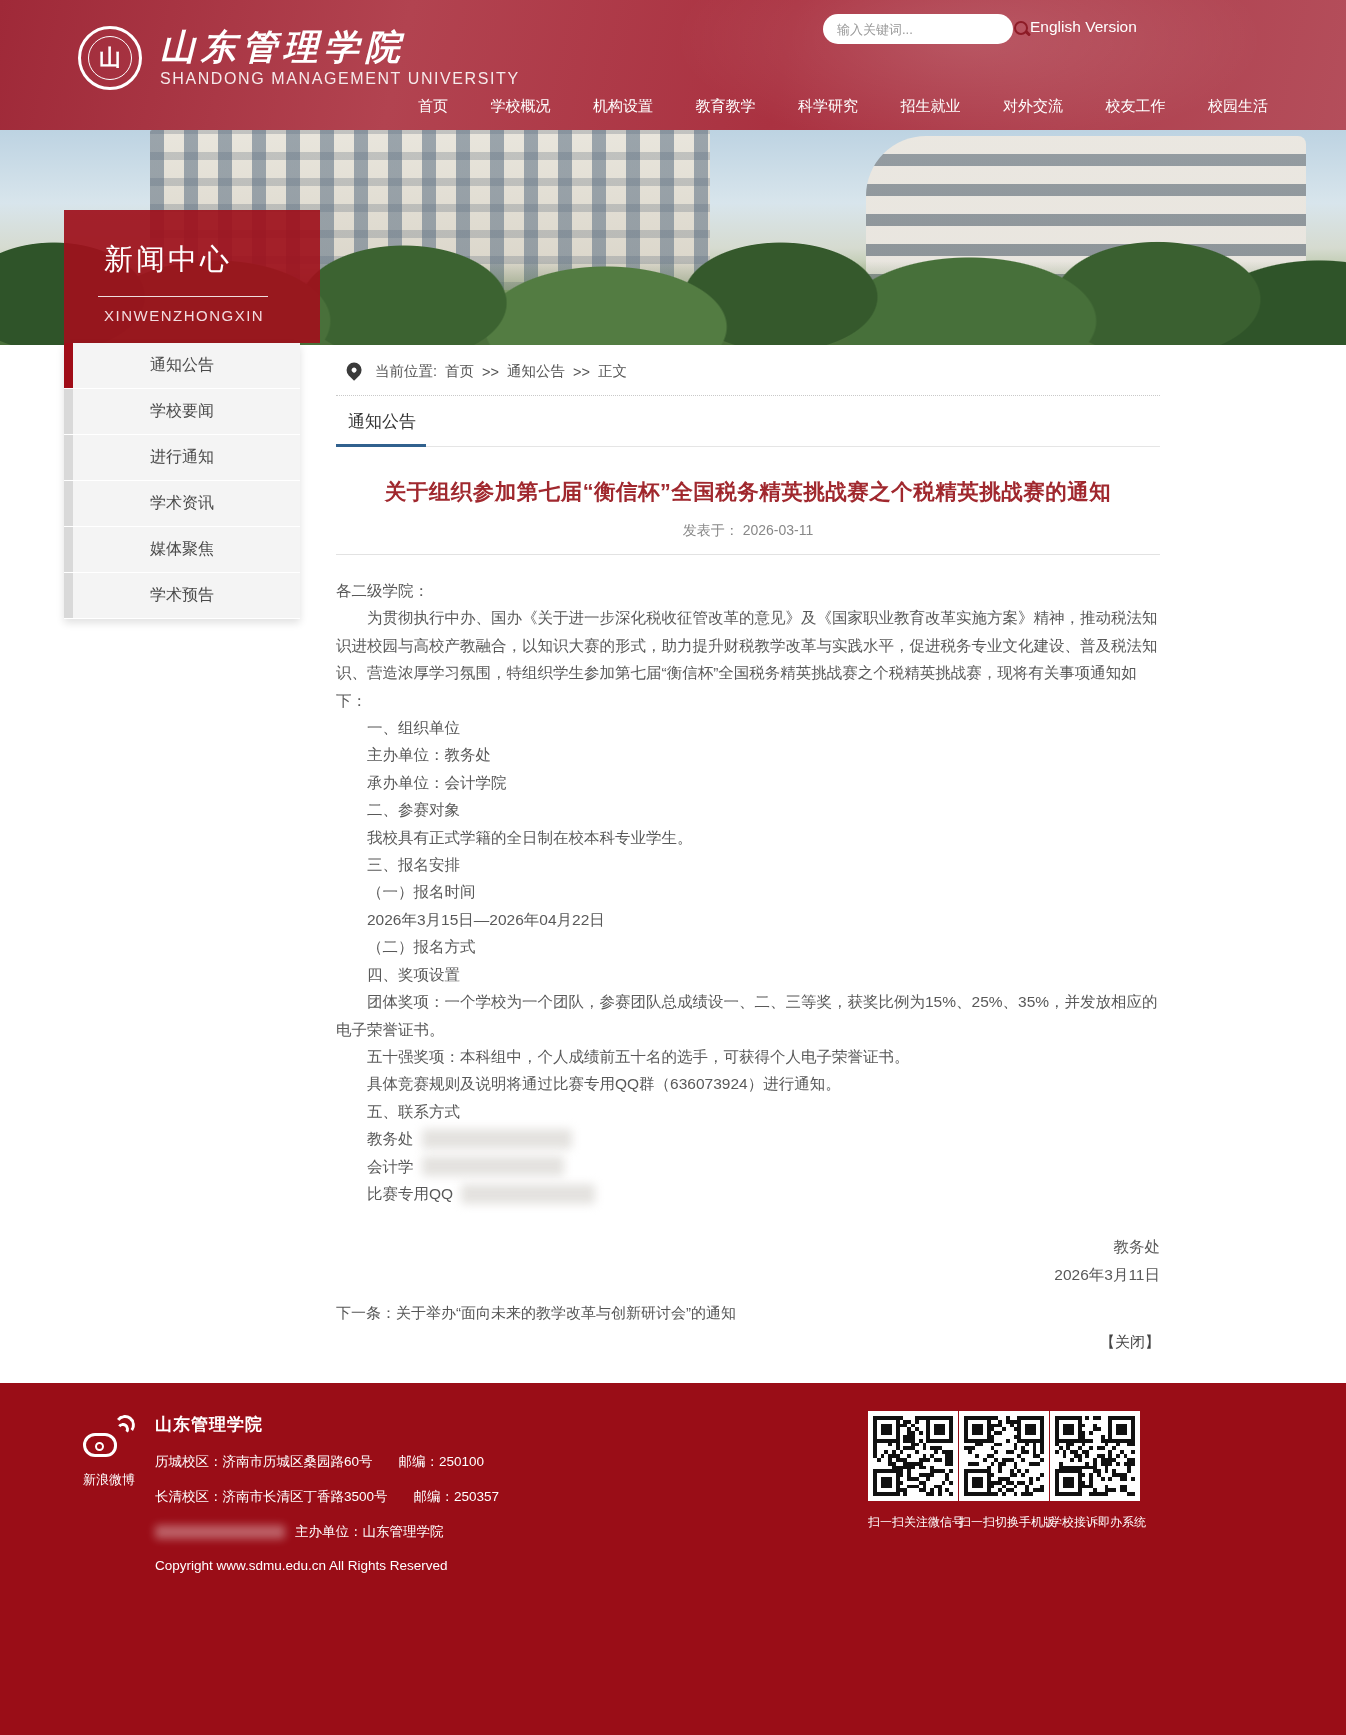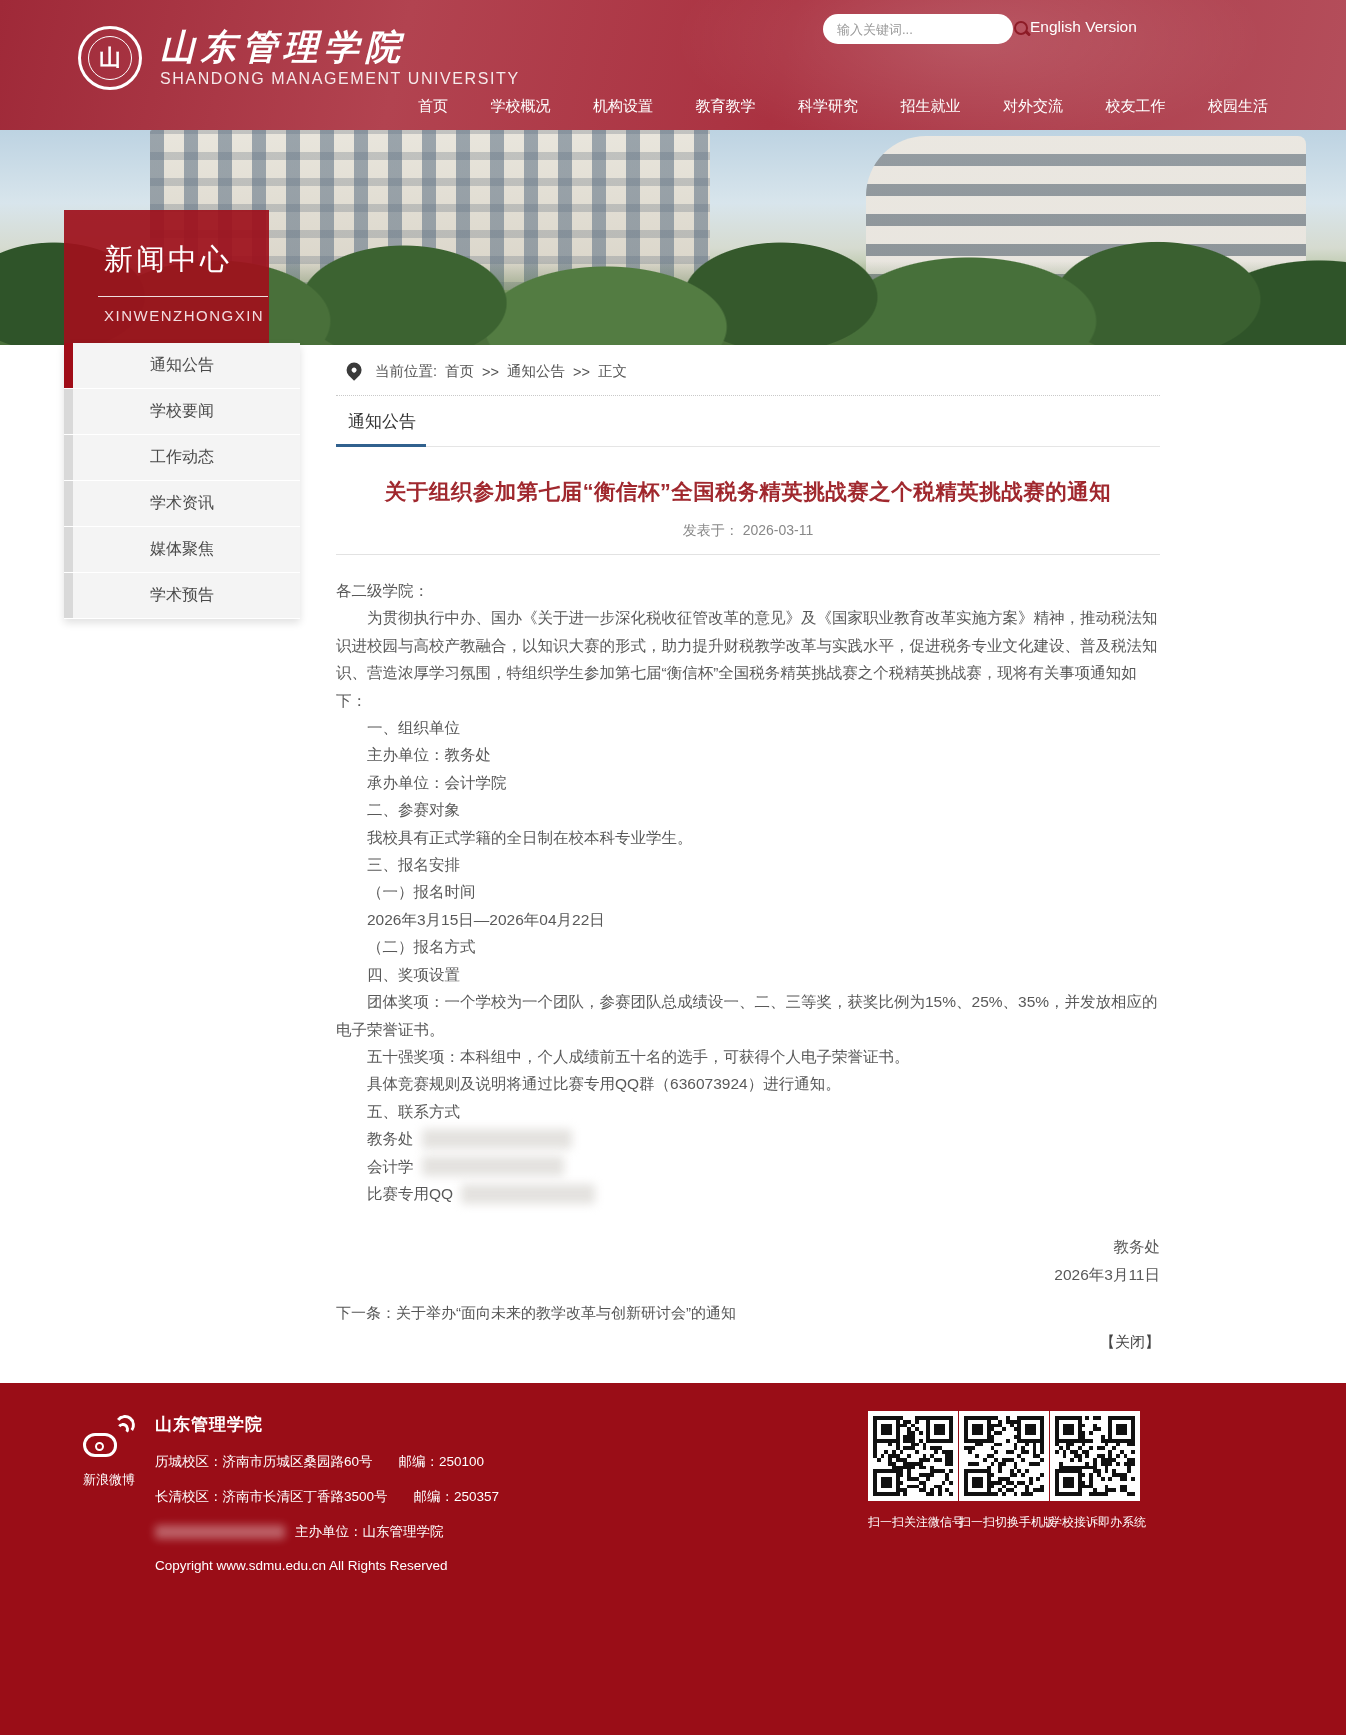--- a/index.html
+++ b/index.html
@@ -43,21 +43,21 @@
       radial-gradient(ellipse 190px 100px at 16% 80%, #49703a 0 60%, transparent 61%),
       radial-gradient(ellipse 170px 95px at 30% 65%, #3c6331 0 60%, transparent 61%),
       radial-gradient(ellipse 200px 100px at 45% 85%, #537c42 0 60%, transparent 61%),
       radial-gradient(ellipse 160px 90px at 58% 60%, #35592c 0 60%, transparent 61%),
       radial-gradient(ellipse 210px 105px at 72% 80%, #47703a 0 60%, transparent 61%),
       radial-gradient(ellipse 170px 95px at 86% 62%, #3a6030 0 60%, transparent 61%),
       radial-gradient(ellipse 200px 110px at 98% 85%, #2f5429 0 60%, transparent 61%),
       linear-gradient(transparent 0 30%, #4a6f3a 90%); }
 
   
-  .side-header { position:absolute; left:64px; top:210px; width:205px; height:133px;
+  .side-header { position:absolute; left:64px; top:210px; width:256px; height:133px;
     background:rgba(158,17,28,0.93); color:#fff; padding:30px 0 0 40px; }
   .side-header .cn { font-size:29px; letter-spacing:3px; }
   .side-header .rule { width:170px; height:1px; background:rgba(255,255,255,0.85); margin:16px 0 10px -6px; }
   .side-header .py { font-size:15px; letter-spacing:1.5px; color:#f3dcdf; }
   .side-menu { position:absolute; left:64px; top:343px; width:236px; box-shadow:0 4px 8px rgba(0,0,0,0.12); }
   .side-item { position:relative; height:45px; margin-bottom:1px; background:#f4f4f4; display:flex; align-items:center; justify-content:center; font-size:16px; color:#4a4a4a; cursor:pointer; }
   .side-item .strip { position:absolute; left:0; top:0; bottom:0; width:9px; background:#d9d9d9; }
   .side-item.active .strip { background:#a00d18; }
 
   
@@ -149,21 +149,21 @@
       <div class="side-item active">
         <span class="strip"></span>
         <span>通知公告</span>
       </div>
       <div class="side-item">
         <span class="strip"></span>
         <span>学校要闻</span>
       </div>
       <div class="side-item">
         <span class="strip"></span>
-        <span>工作动态</span>
+        <span>进行通知</span>
       </div>
       <div class="side-item">
         <span class="strip"></span>
         <span>学术资讯</span>
       </div>
       <div class="side-item">
         <span class="strip"></span>
         <span>媒体聚焦</span>
       </div>
       <div class="side-item">

